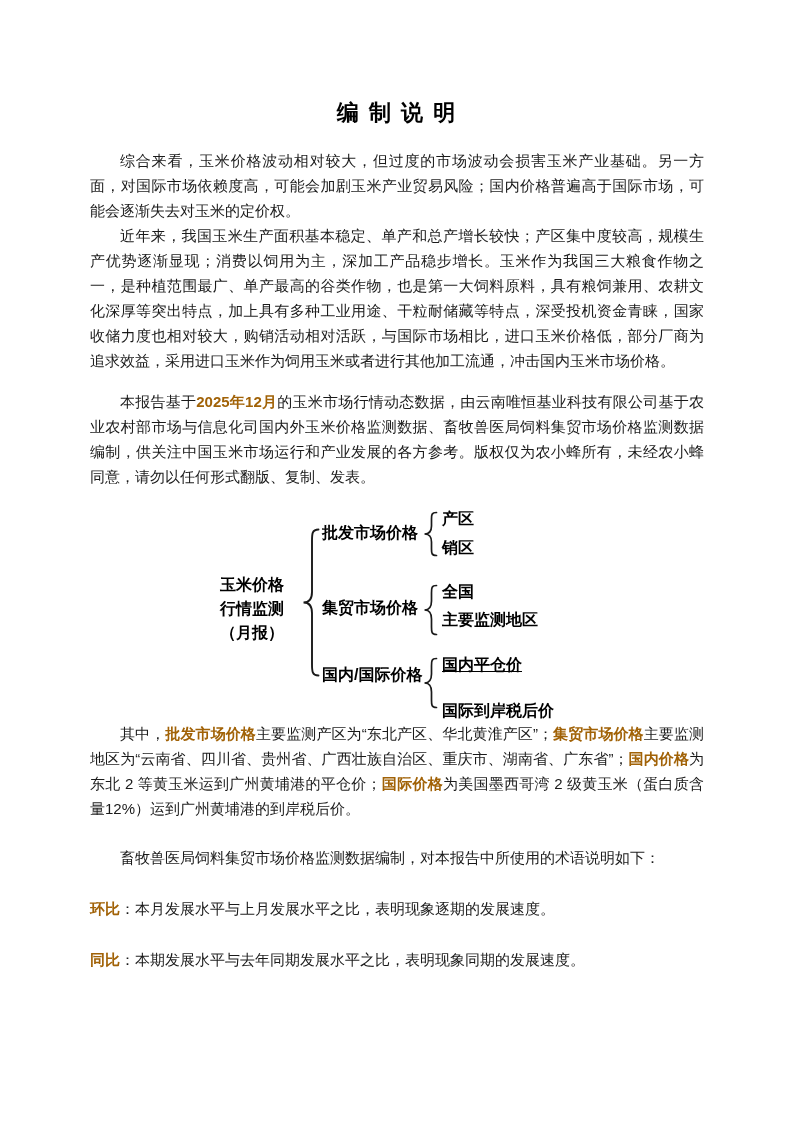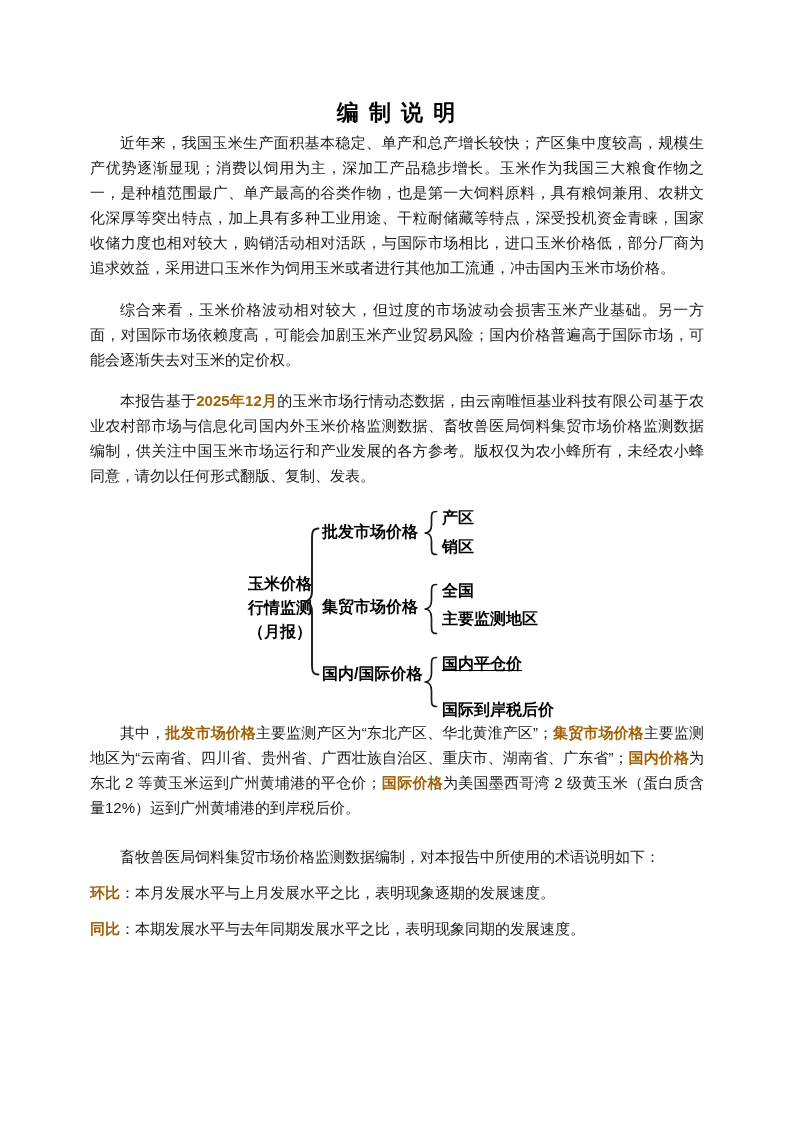--- a/index.html
+++ b/index.html
@@ -11,52 +11,53 @@
     padding: 96px 90px 0 90px;
     overflow: hidden;
   }
   .page-title {
     font-size: 22px;
     font-weight: bold;
     color: #000;
     text-align: center;
     line-height: 34px;
     letter-spacing: 2px;
+    margin-bottom: 18px;
   }
   p.para {
     font-size: 15px;
     line-height: 25px;
     text-align: justify;
     text-indent: 2em;
     margin-top: 16px;
   }
   p.para.first { margin-top: 0; }
   p.para.mt17 { margin-top: 17px; }
   p.para.mt24 { margin-top: 24px; }
   p.para b, p.term b { color: #a16207; }
   p.term {
     font-size: 15px;
     line-height: 25px;
     text-align: justify;
-    margin-top: 11px;
+    margin-top: 26px;
   }
   
   .diagram {
     position: relative;
     height: 216px;
     margin-top: 16px;
     font-size: 16px;
     font-weight: bold;
     color: #000;
   }
   .d-root {
     position: absolute;
-    left: 150px; top: 68px;
+    left: 130px; top: 68px;
     width: 72px;
-    text-align: right;
+    text-align: left;
     line-height: 24px;
   }
   .d-brace { position: absolute; }
   .d-brace svg { display: block; }
   .d-brace-main { left: 212px; top: 23px; }
   .d-brace-1 { left: 333px; top: 6px; }
   .d-brace-2 { left: 333px; top: 79px; }
   .d-brace-3 { left: 333px; top: 152px; }
   .d-branch { position: absolute; left: 232px; line-height: 20px; white-space: nowrap; }
   .d-branch-1 { top: 18px; }
@@ -70,26 +71,26 @@
   .d-leaf-31 { top: 150px; text-decoration: underline; }
   .d-leaf-32 { top: 196px; }
 </style>
 </head>
 <body>
 
 <main>
 
   <h1 class="page-title">编 制 说 明</h1>
 
+  <p class="para mt17">
+    <span>综合来看，玉米价格波动相对较大，但过度的市场波动会损害玉米产业基础。另一方面，对国际市场依赖度高，可能会加剧玉米产业贸易风险；国内价格普遍高于国际市场，可能会逐渐失去对玉米的定价权。</span>
+  </p>
+
   <p class="para first">
     <span>近年来，我国玉米生产面积基本稳定、单产和总产增长较快；产区集中度较高，规模生产优势逐渐显现；消费以饲用为主，深加工产品稳步增长。玉米作为我国三大粮食作物之一，是种植范围最广、单产最高的谷类作物，也是第一大饲料原料，具有粮饲兼用、农耕文化深厚等突出特点，加上具有多种工业用途、干粒耐储藏等特点，深受投机资金青睐，国家收储力度也相对较大，购销活动相对活跃，与国际市场相比，进口玉米价格低，部分厂商为追求效益，采用进口玉米作为饲用玉米或者进行其他加工流通，冲击国内玉米市场价格。</span>
-  </p>
-
-  <p class="para mt17">
-    <span>综合来看，玉米价格波动相对较大，但过度的市场波动会损害玉米产业基础。另一方面，对国际市场依赖度高，可能会加剧玉米产业贸易风险；国内价格普遍高于国际市场，可能会逐渐失去对玉米的定价权。</span>
   </p>
 
   <p class="para">
     <span>本报告基于</span><b>2025年12月</b><span>的玉米市场行情动态数据，由云南唯恒基业科技有限公司基于农业农村部市场与信息化司国内外玉米价格监测数据、畜牧兽医局饲料集贸市场价格监测数据编制，供关注中国玉米市场运行和产业发展的各方参考。版权仅为农小蜂所有，未经农小蜂同意，请勿以任何形式翻版、复制、发表。</span>
   </p>
 
   <figure class="diagram">
     <div class="d-root">
       <div>玉米价格</div>
       <div>行情监测</div>

